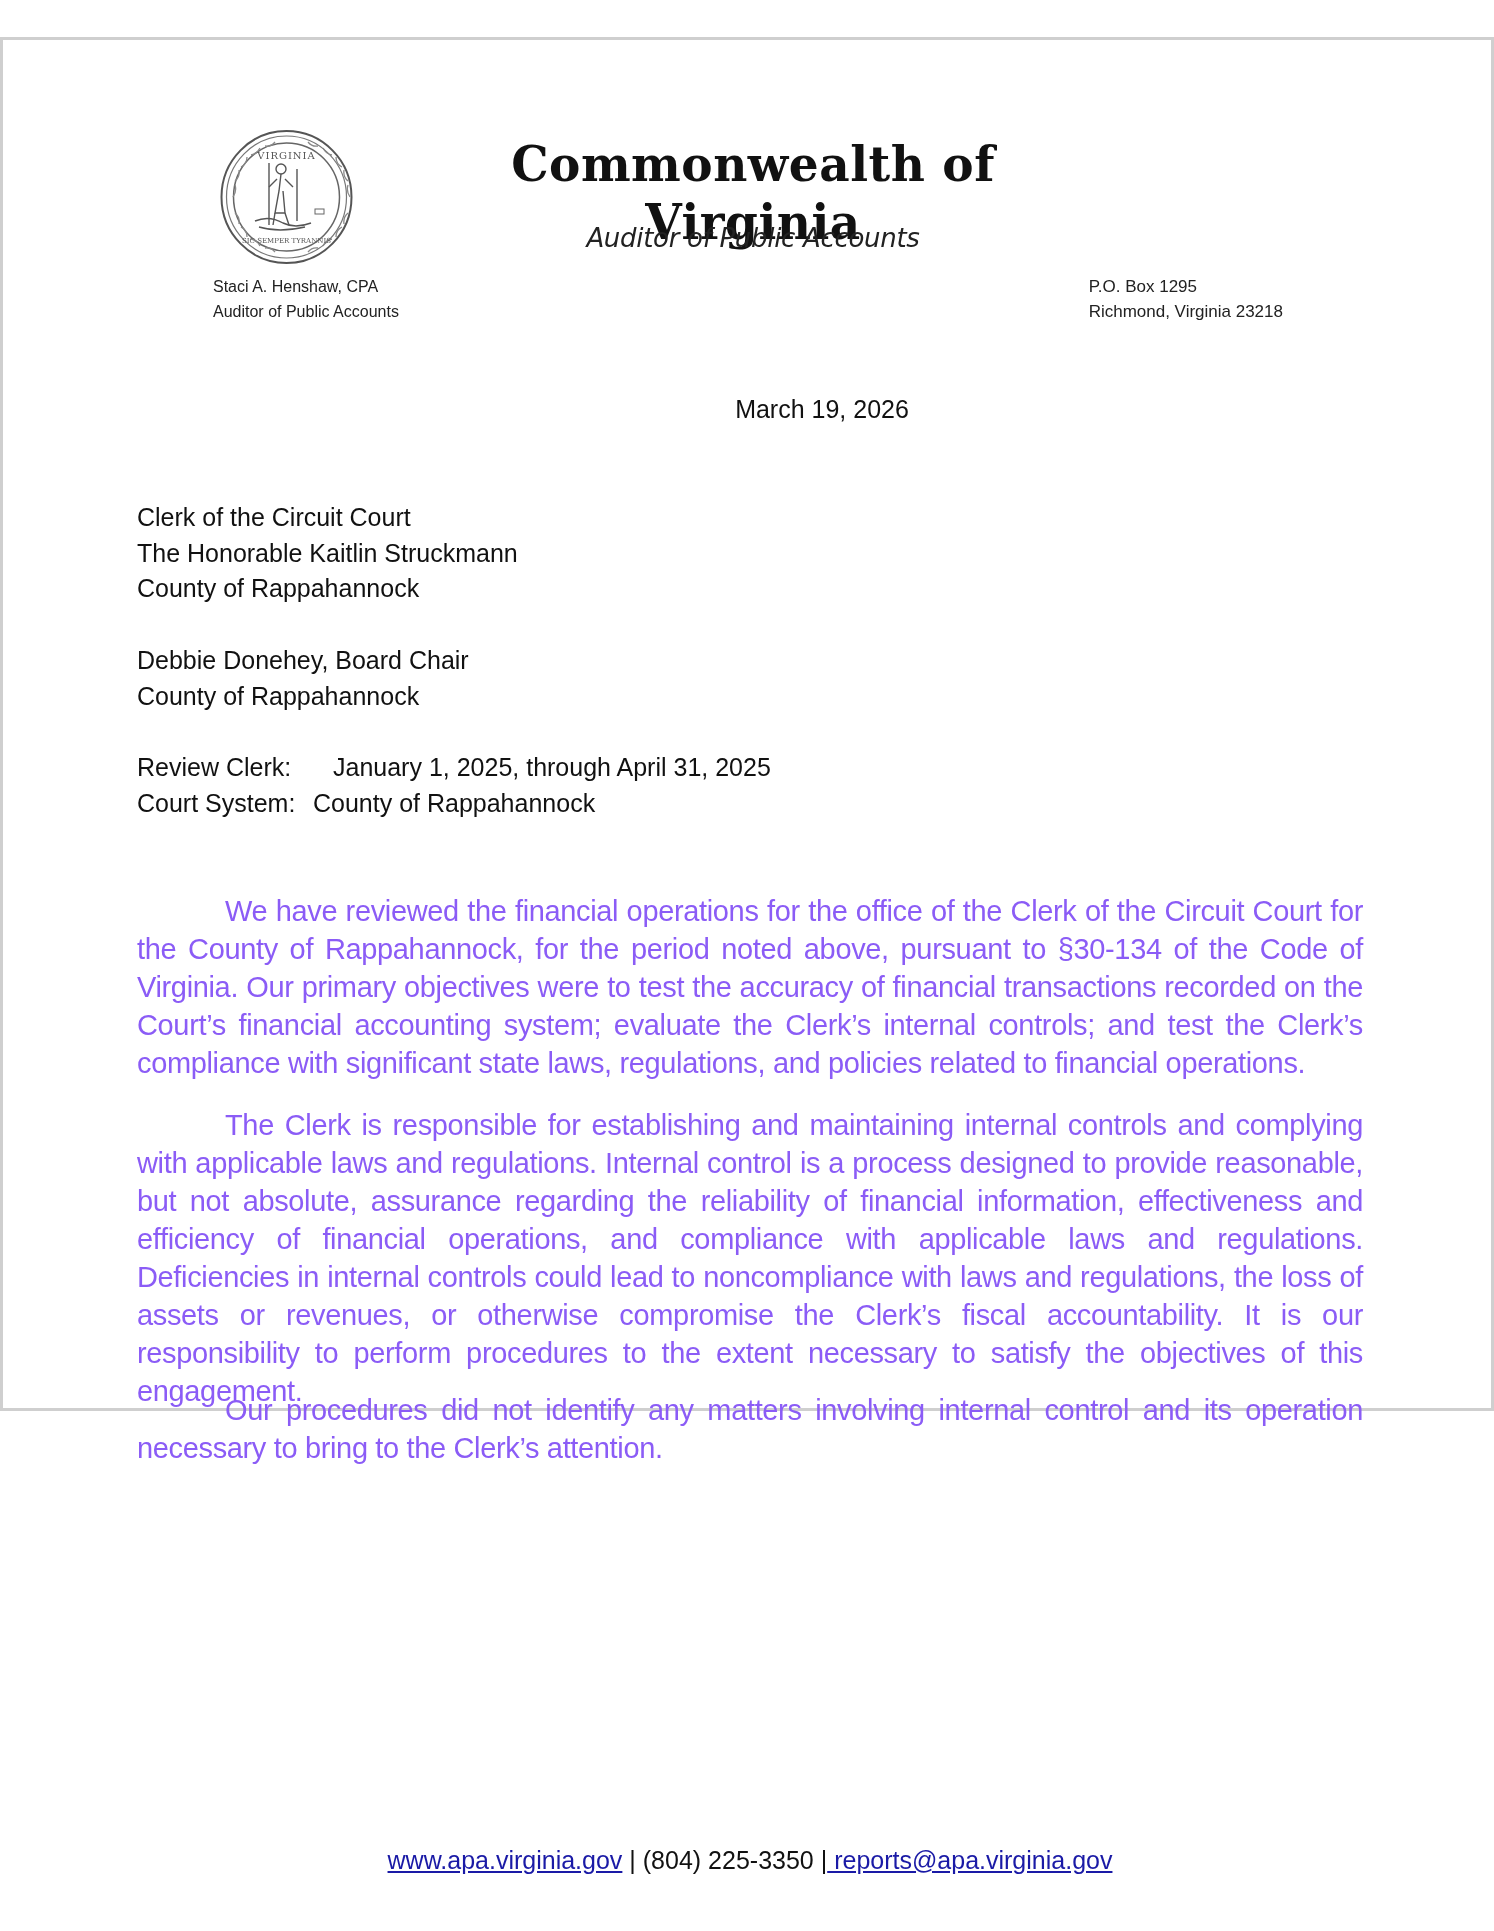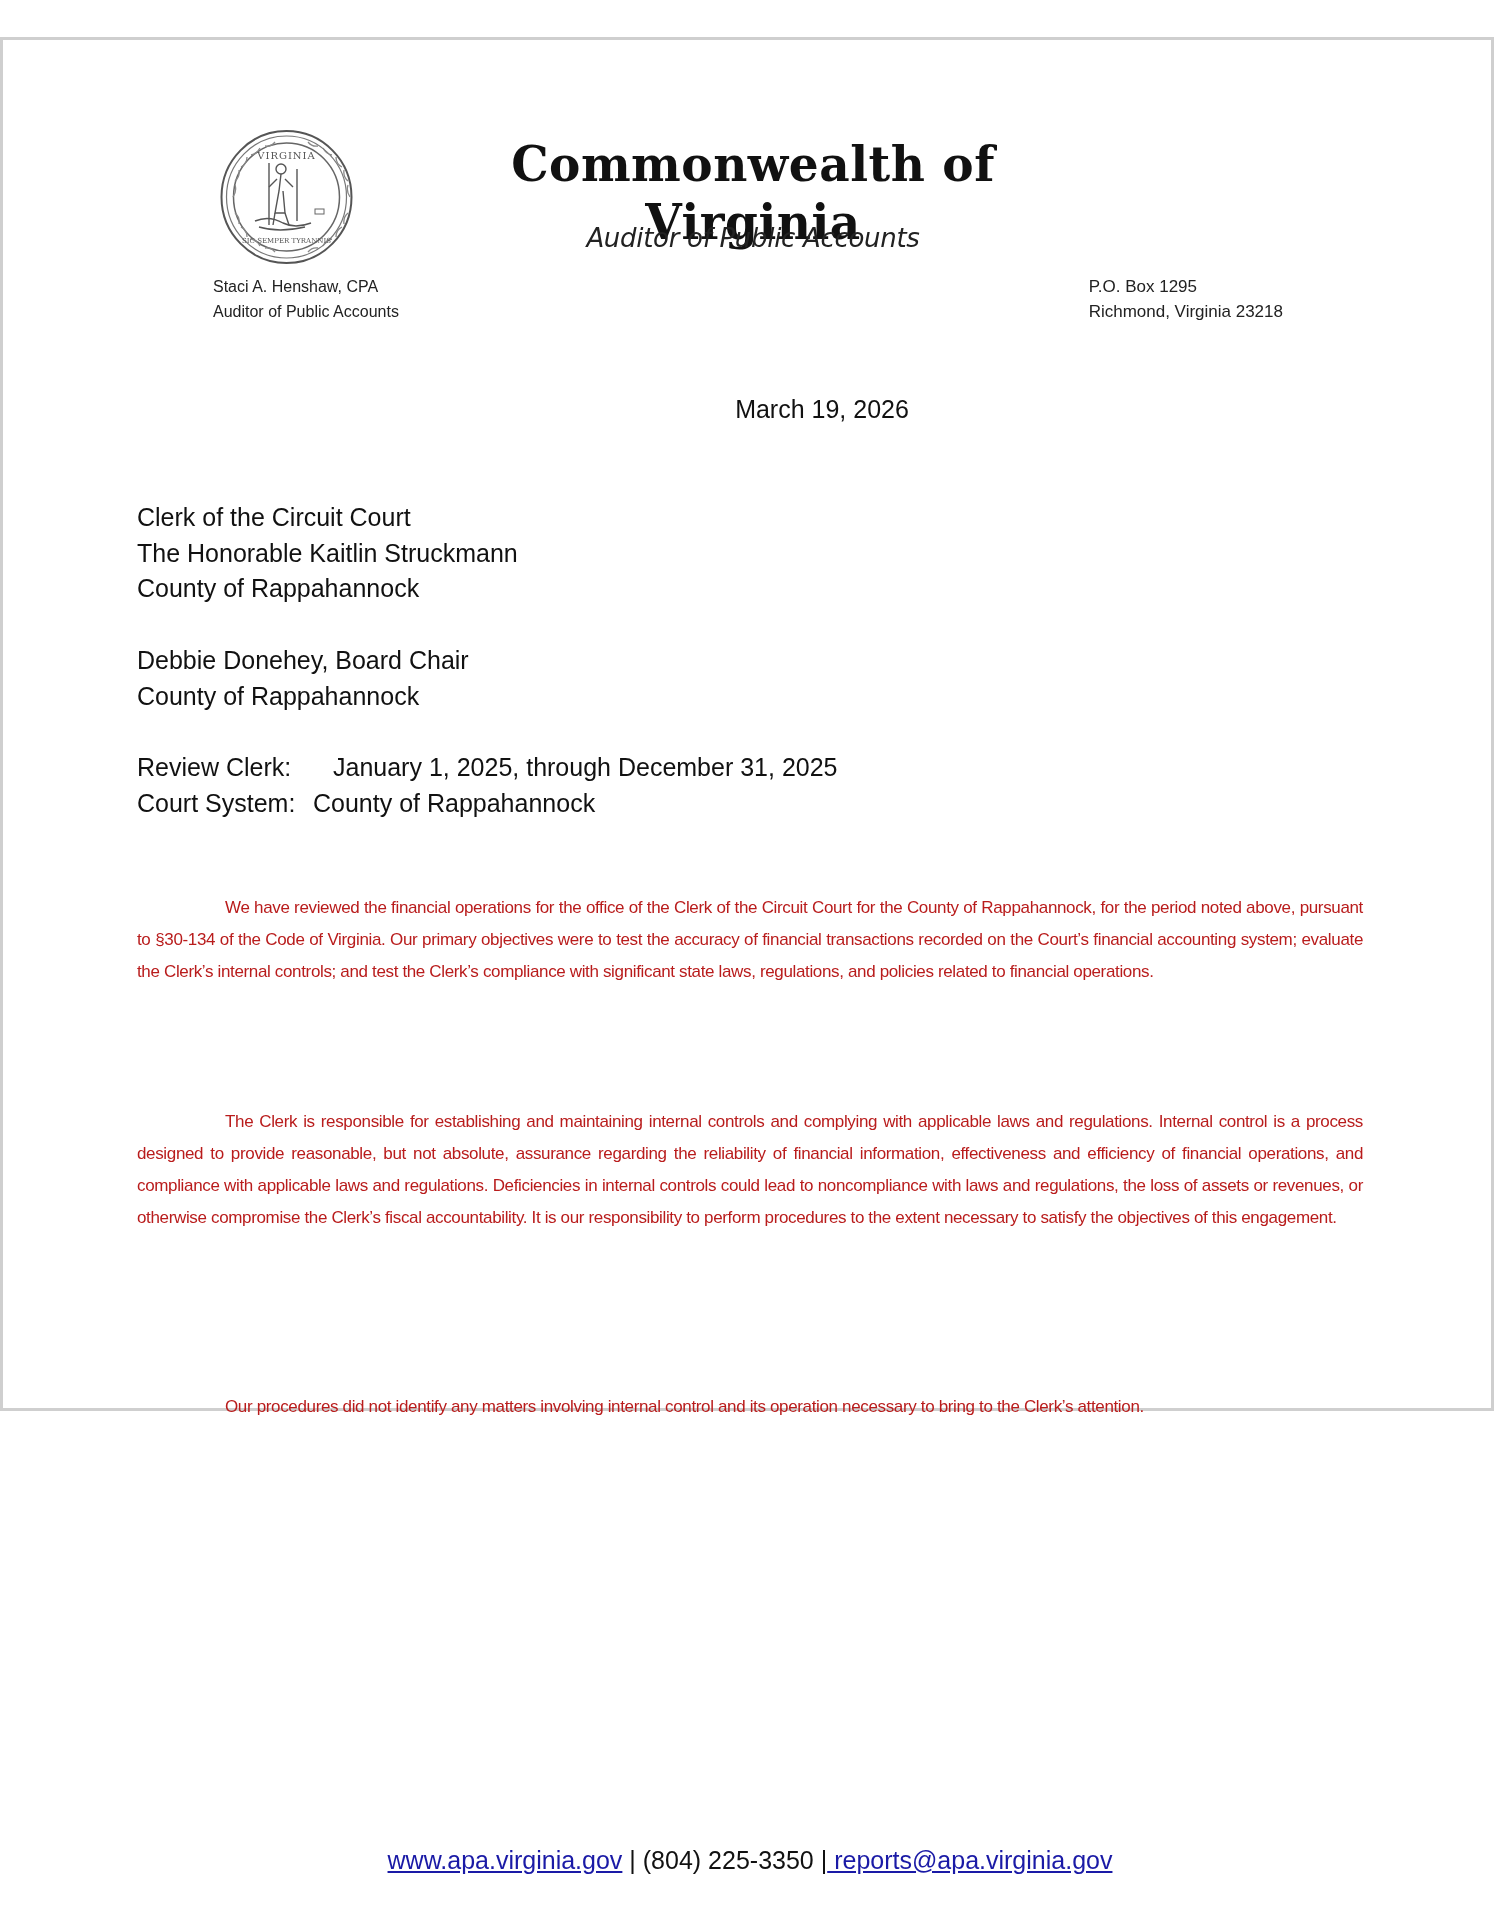--- a/index.html
+++ b/index.html
@@ -55,21 +55,21 @@
       white-space: nowrap;
     }
     .block .line { display: block; }
     .addr1 { top: 460px; }
     .addr2 { top: 603px; }
     .review { top: 710px; }
     .review .tab { display: inline-block; width: 196px; }
     .review .tab2 { display: inline-block; width: 176px; }
     .para {
       position: absolute; left: 134px; width: 1226px;
-      font-size: 17px; line-height: 32px; color: #b91c1c;
+      font-size: 29px; line-height: 38px; color: #8b5cf6;
       text-align: justify; text-indent: 88px;
       font-family: "Liberation Sans", "DejaVu Sans", sans-serif;
       letter-spacing: -0.35px;
       word-spacing: 0px;
     }
     .p1 { top: 852px; }
     .p2 { top: 1066px; }
     .p3 { top: 1351px; }
     .footer {
       position: absolute; left: 0; width: 1494px; top: 1806px;
@@ -125,21 +125,21 @@
     <span class="line">The Honorable Kaitlin Struckmann</span>
     <span class="line">County of Rappahannock</span>
   </div>
 
   <div class="block addr2">
     <span class="line">Debbie Donehey, Board Chair</span>
     <span class="line">County of Rappahannock</span>
   </div>
 
   <div class="block review">
-    <span class="line"><span class="tab">Review Clerk:</span><span>January 1, 2025, through December 31, 2025</span></span>
+    <span class="line"><span class="tab">Review Clerk:</span><span>January 1, 2025, through April 31, 2025</span></span>
     <span class="line"><span class="tab2">Court System:</span><span>County of Rappahannock</span></span>
   </div>
 
   <p class="para p1" style="margin:0;">We have reviewed the financial operations for the office of the Clerk of the Circuit Court for the County of Rappahannock, for the period noted above, pursuant to §30-134 of the Code of Virginia.  Our primary objectives were to test the accuracy of financial transactions recorded on the Court’s financial accounting system; evaluate the Clerk’s internal controls; and test the Clerk’s compliance with significant state laws, regulations, and policies related to financial operations.</p>
   <p class="para p2" style="margin:0;">The Clerk is responsible for establishing and maintaining internal controls and complying with applicable laws and regulations.  Internal control is a process designed to provide reasonable, but not absolute, assurance regarding the reliability of financial information, effectiveness and efficiency of financial operations, and compliance with applicable laws and regulations.  Deficiencies in internal controls could lead to noncompliance with laws and regulations, the loss of assets or revenues, or otherwise compromise the Clerk’s fiscal accountability.  It is our responsibility to perform procedures to the extent necessary to satisfy the objectives of this engagement.</p>
   <p class="para p3" style="margin:0;">Our procedures did not identify any matters involving internal control and its operation necessary to bring to the Clerk’s attention.</p>
 
   <div class="footer">
     <a style="color: rgb(26, 26, 166);">www.apa.virginia.gov</a>
     <span>|</span>

